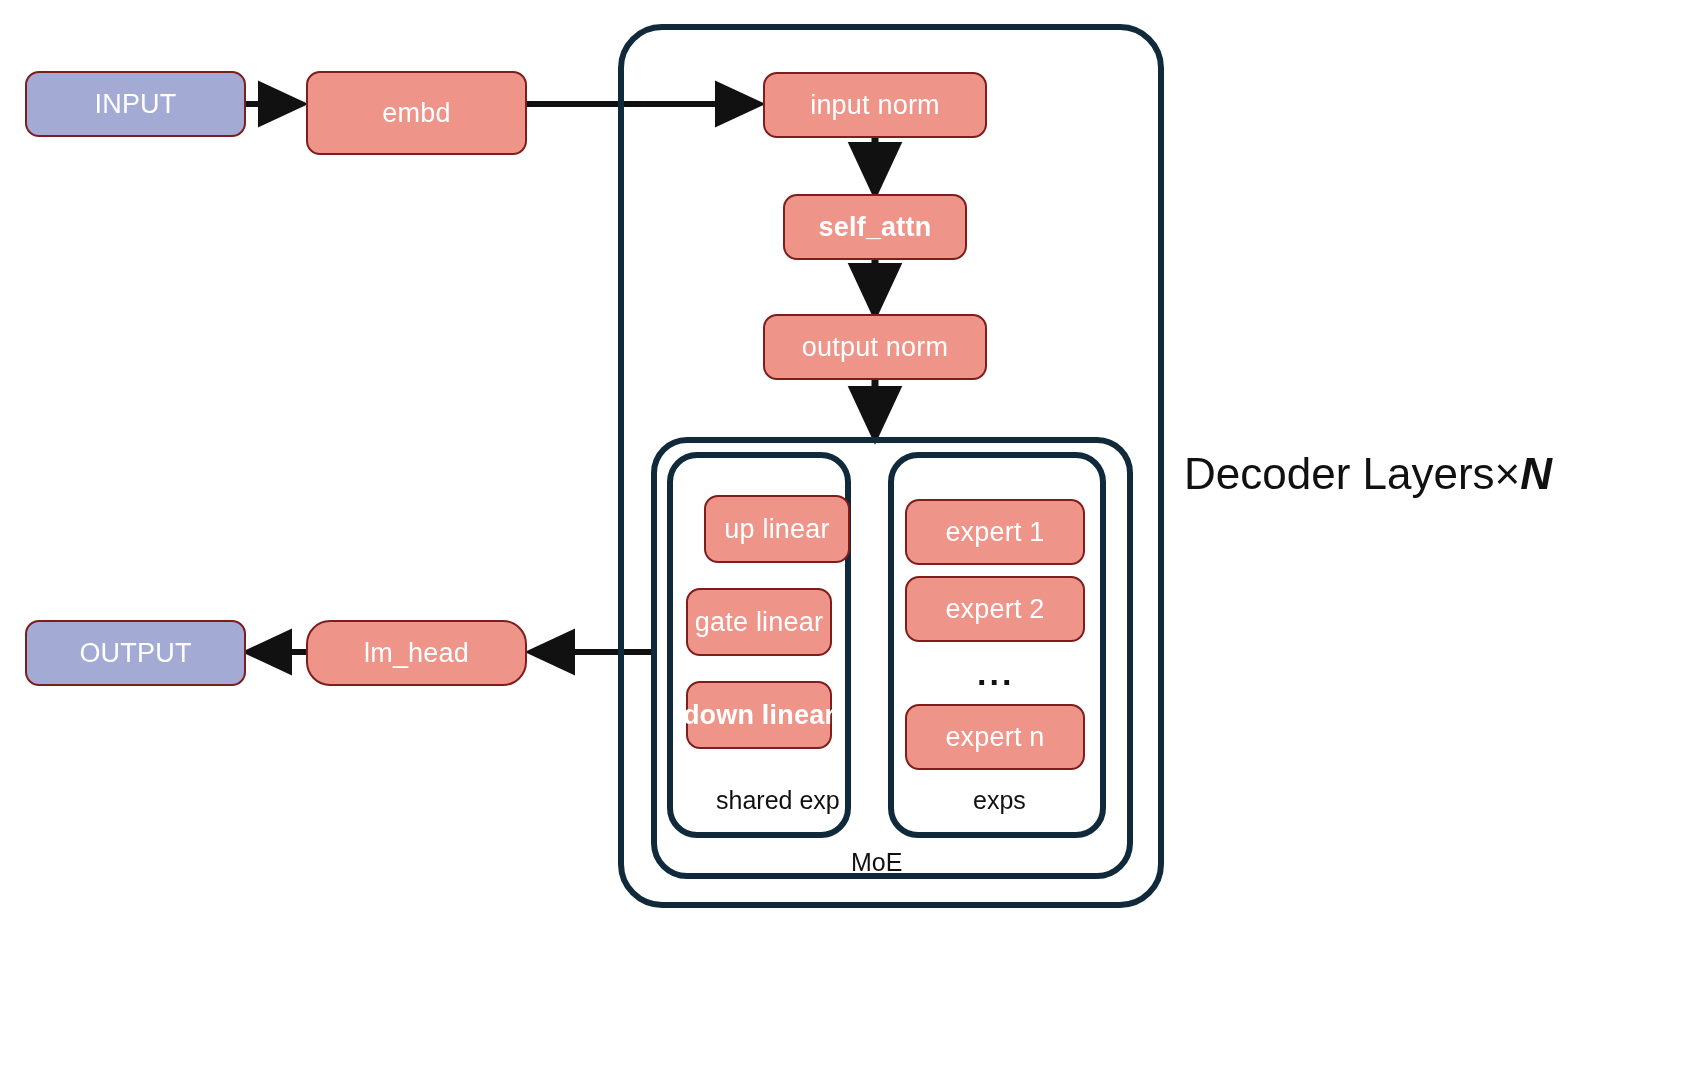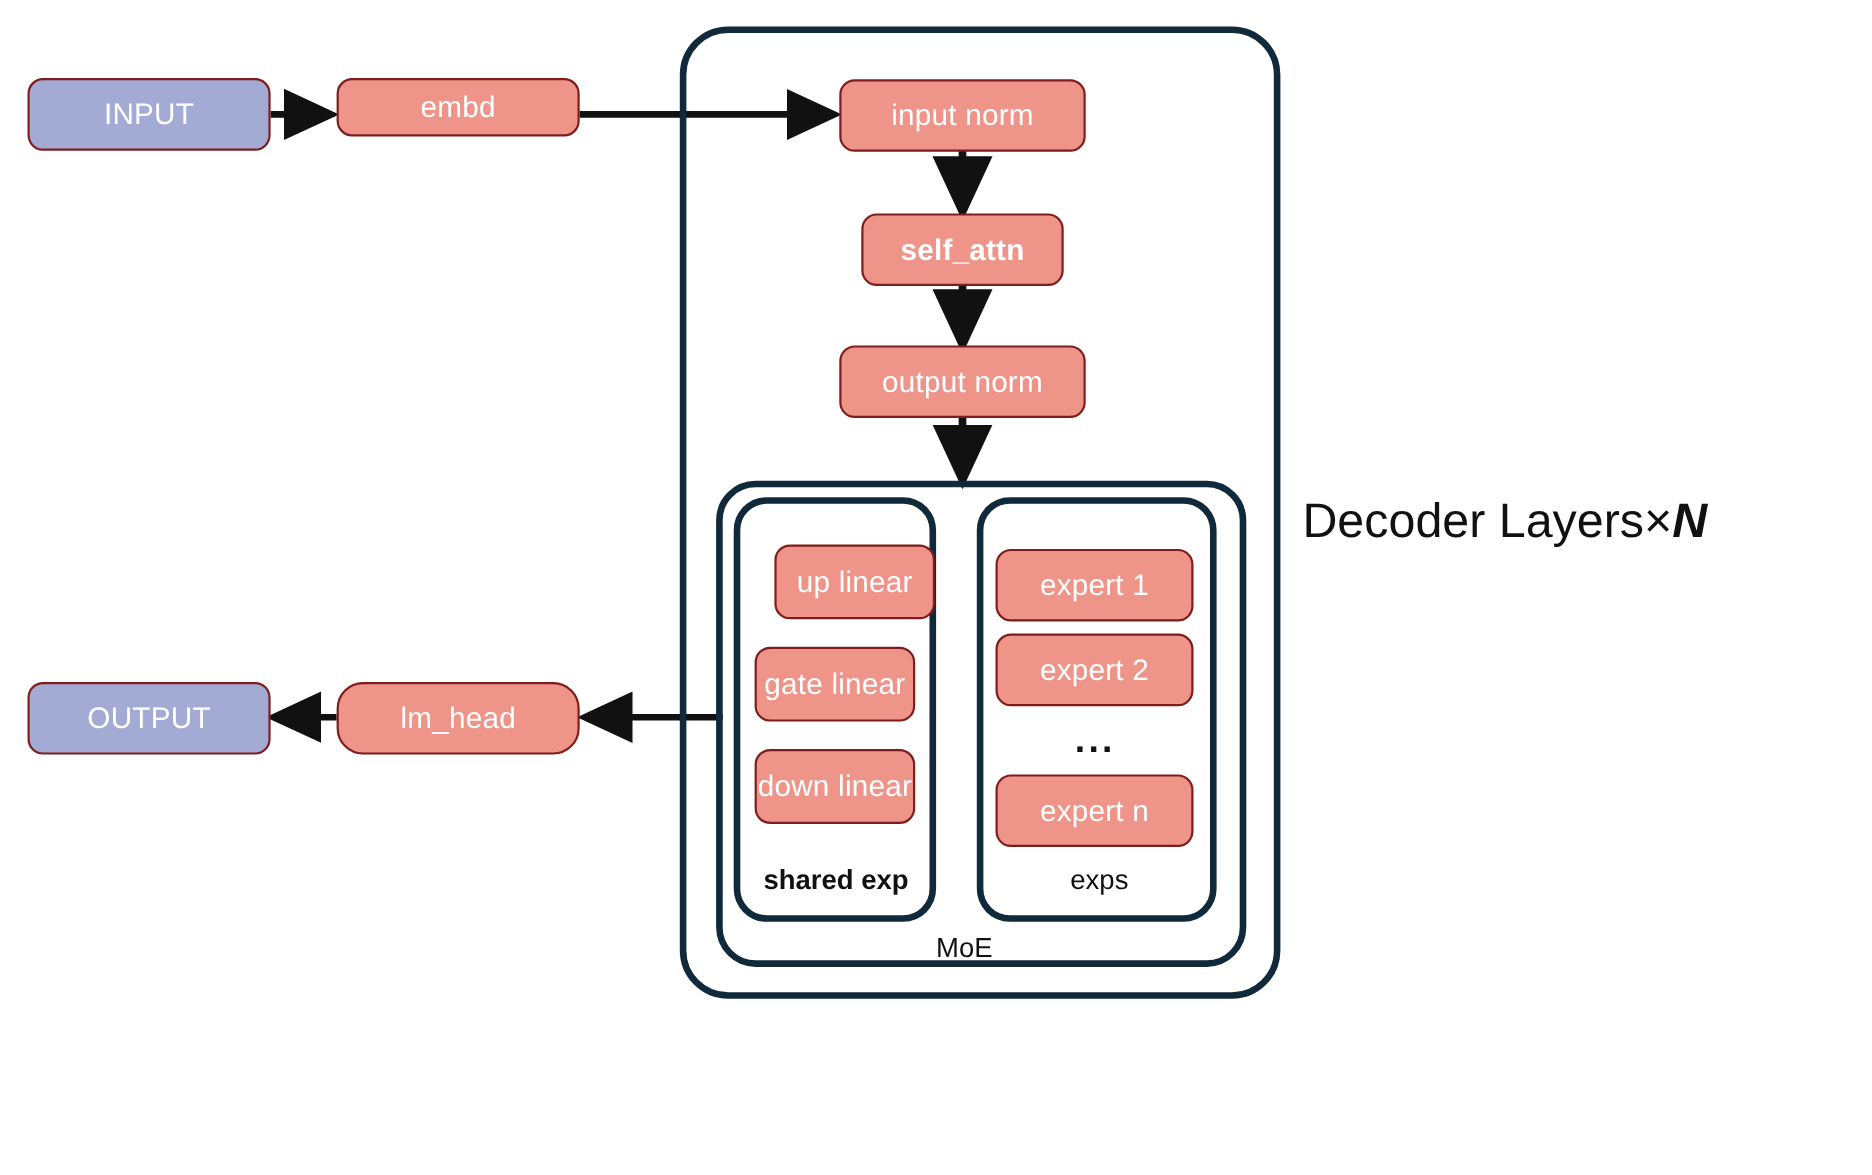--- a/index.html
+++ b/index.html
@@ -114,21 +114,21 @@
   </svg>
 
   <div class="group decoder" style="left:618px; top:24px; width:546px; height:884px;"></div>
 
   <div class="free-label big" style="left:1184px; top:452px;">
     <span>Decoder Layers×</span><span class="n-italic">N</span>
   </div>
 
   <div class="node blue" style="left:25px; top:71px; width:221px; height:66px;">INPUT</div>
 
-  <div class="node salmon" style="left:306px; top:71px; width:221px; height:53px;">embd</div>
+  <div class="node salmon" style="left:306px; top:71px; width:221px; height:84px;">embd</div>
 
   <div class="node blue" style="left:25px; top:620px; width:221px; height:66px;">OUTPUT</div>
 
   <div class="node salmon" style="left:306px; top:620px; width:221px; height:66px;border-radius:24px;">lm_head</div>
 
   <div class="node salmon" style="left:763px; top:72px; width:224px; height:66px;">input norm</div>
 
   <div class="node salmon" style="left:783px; top:194px; width:184px; height:66px;font-weight:bold;">self_attn</div>
 
   <div class="node salmon" style="left:763px; top:314px; width:224px; height:66px;">output norm</div>
@@ -136,23 +136,23 @@
   <div class="group moe" style="left:651px; top:437px; width:482px; height:442px;"></div>
 
   <div class="group-label" style="left:851px; top:850px;">MoE</div>
 
   <div class="group subexp" style="left:667px; top:452px; width:184px; height:386px;"></div>
 
   <div class="node salmon" style="left:704px; top:495px; width:146px; height:68px;">up linear</div>
 
   <div class="node salmon" style="left:686px; top:588px; width:146px; height:68px;">gate linear</div>
 
-  <div class="node salmon" style="left:686px; top:681px; width:146px; height:68px;">down linear</div>
+  <div class="node salmon" style="left:686px; top:681px; width:146px; height:68px;font-weight:bold;">down linear</div>
 
-  <div class="group-label" style="left:694px; top:788px;font-weight:bold;">shared exp</div>
+  <div class="group-label" style="left:716px; top:788px;">shared exp</div>
 
   <div class="group subexp" style="left:888px; top:452px; width:218px; height:386px;"></div>
 
   <div class="node salmon" style="left:905px; top:499px; width:180px; height:66px;">expert 1</div>
 
   <div class="node salmon" style="left:905px; top:576px; width:180px; height:66px;">expert 2</div>
 
   <div class="free-label dots" style="left:977px; top:656px;">...</div>
 
   <div class="node salmon" style="left:905px; top:704px; width:180px; height:66px;">expert n</div>

